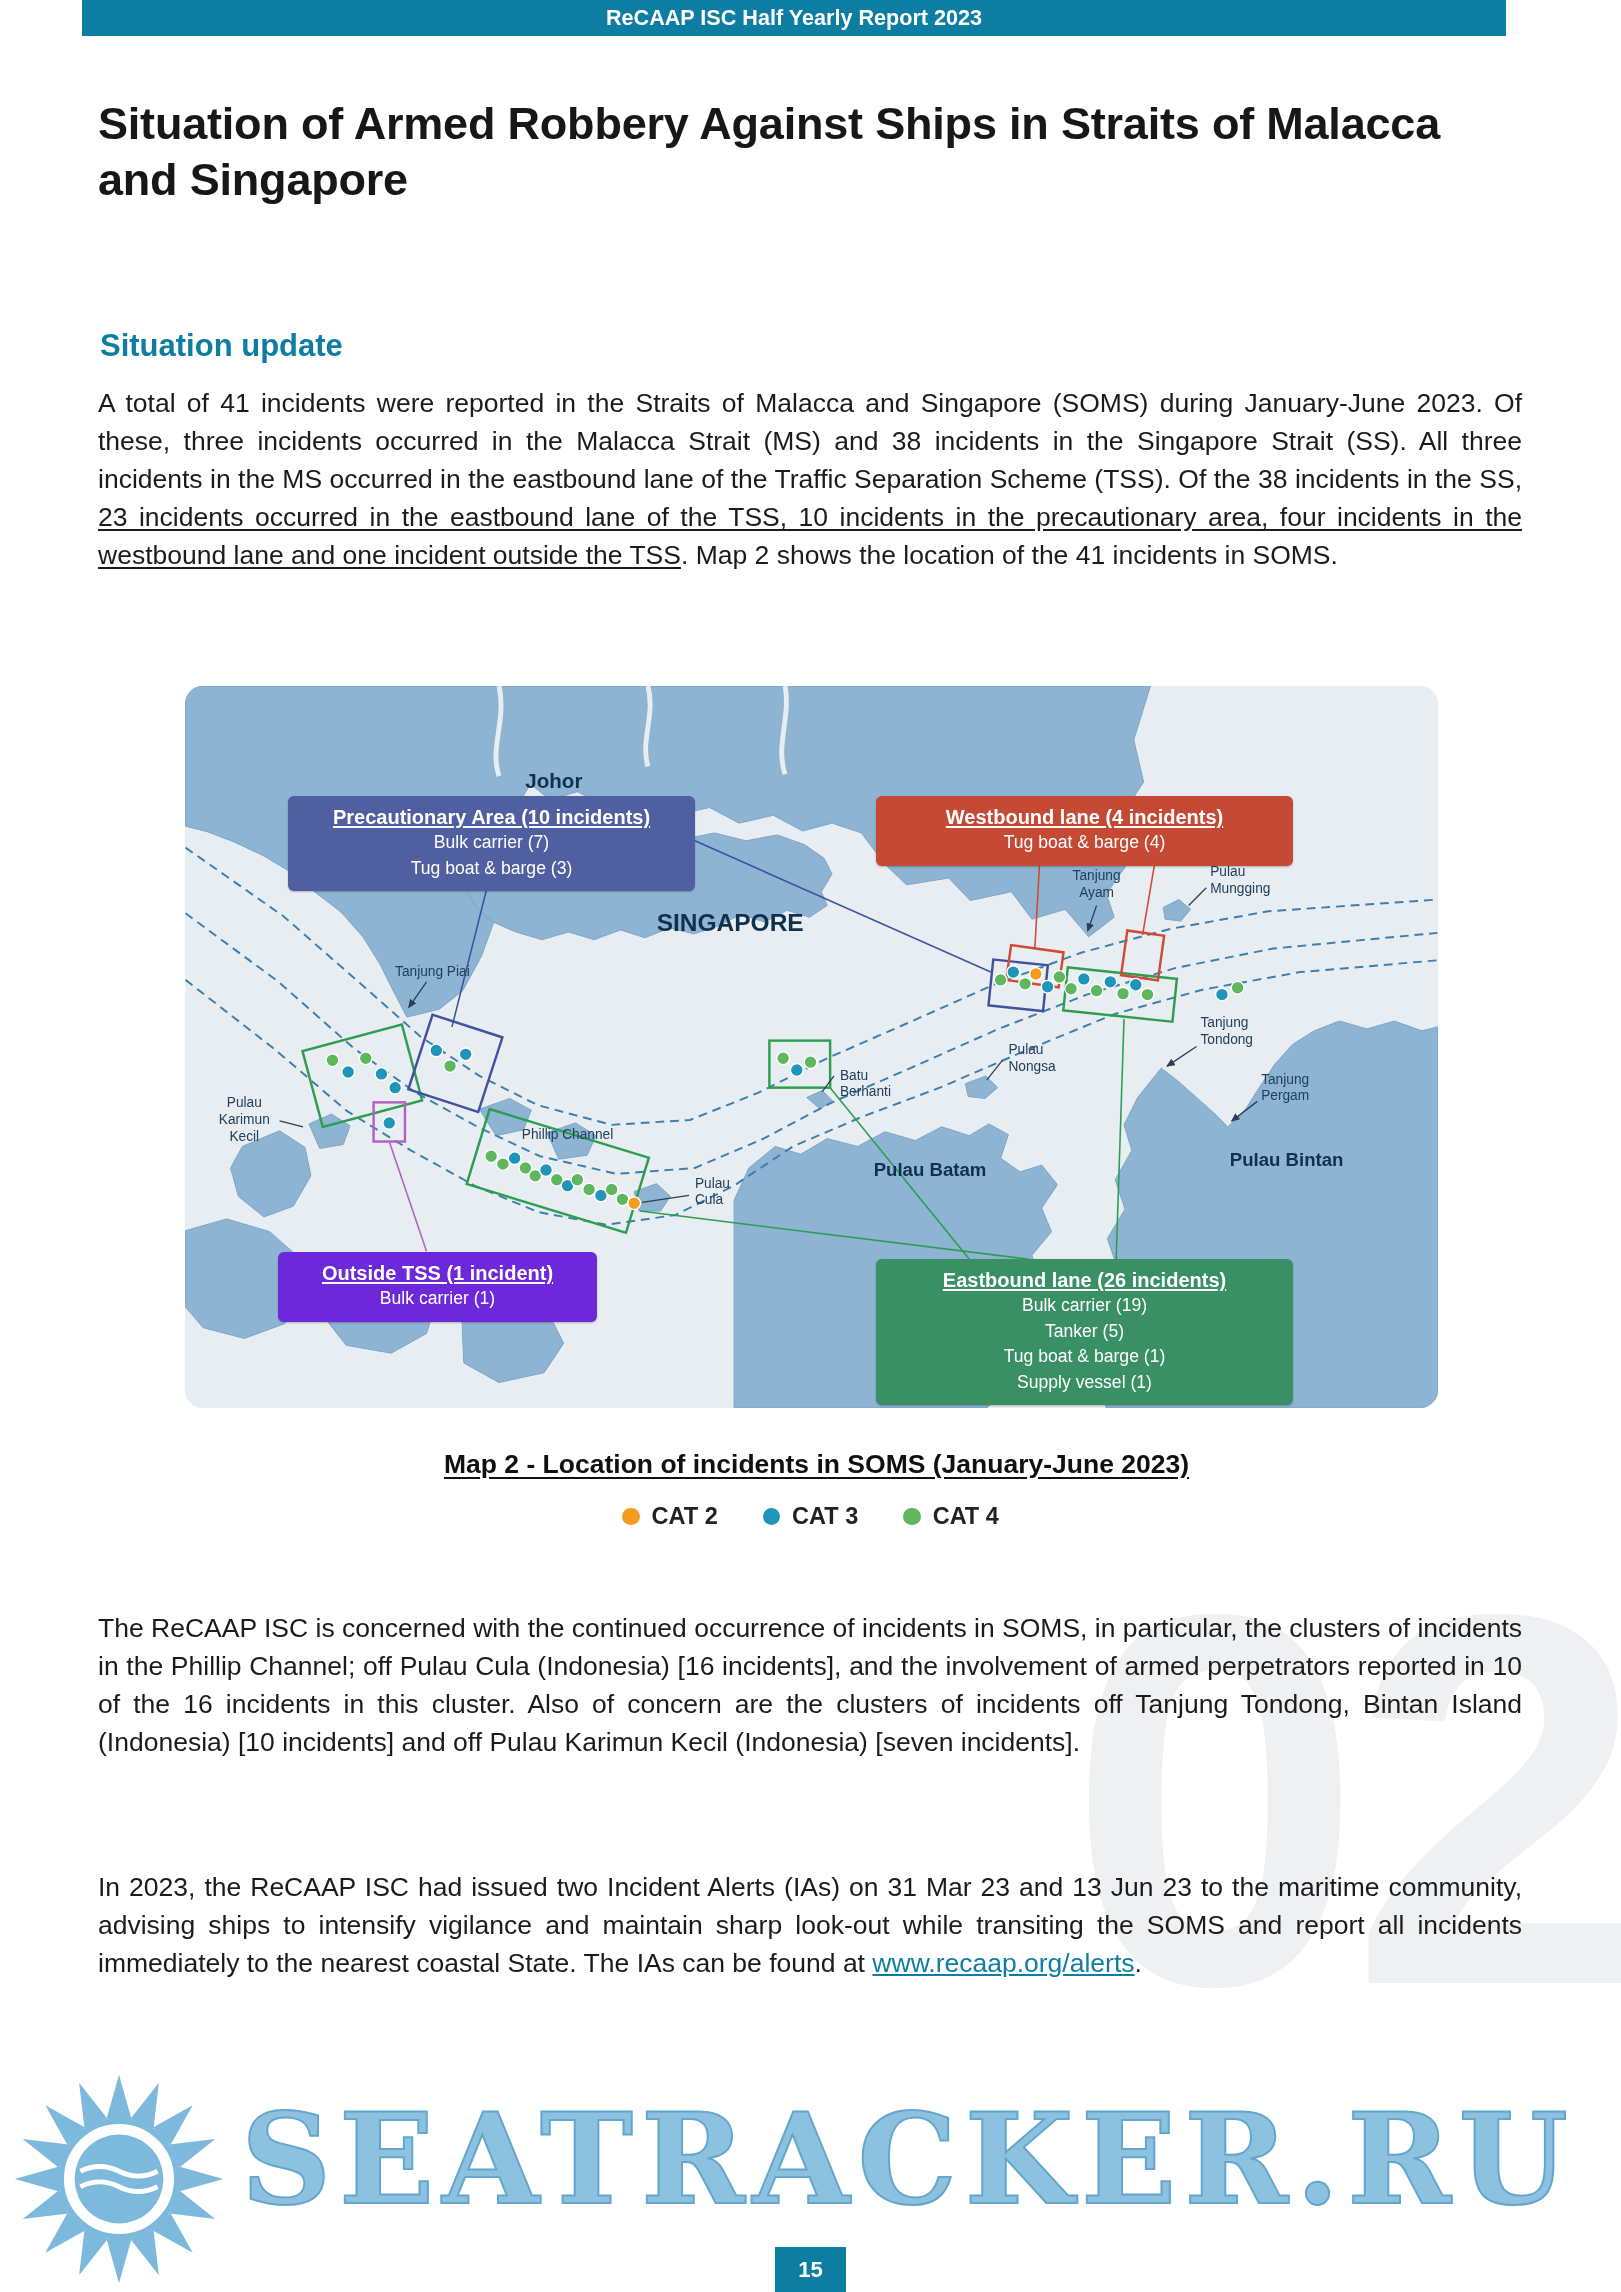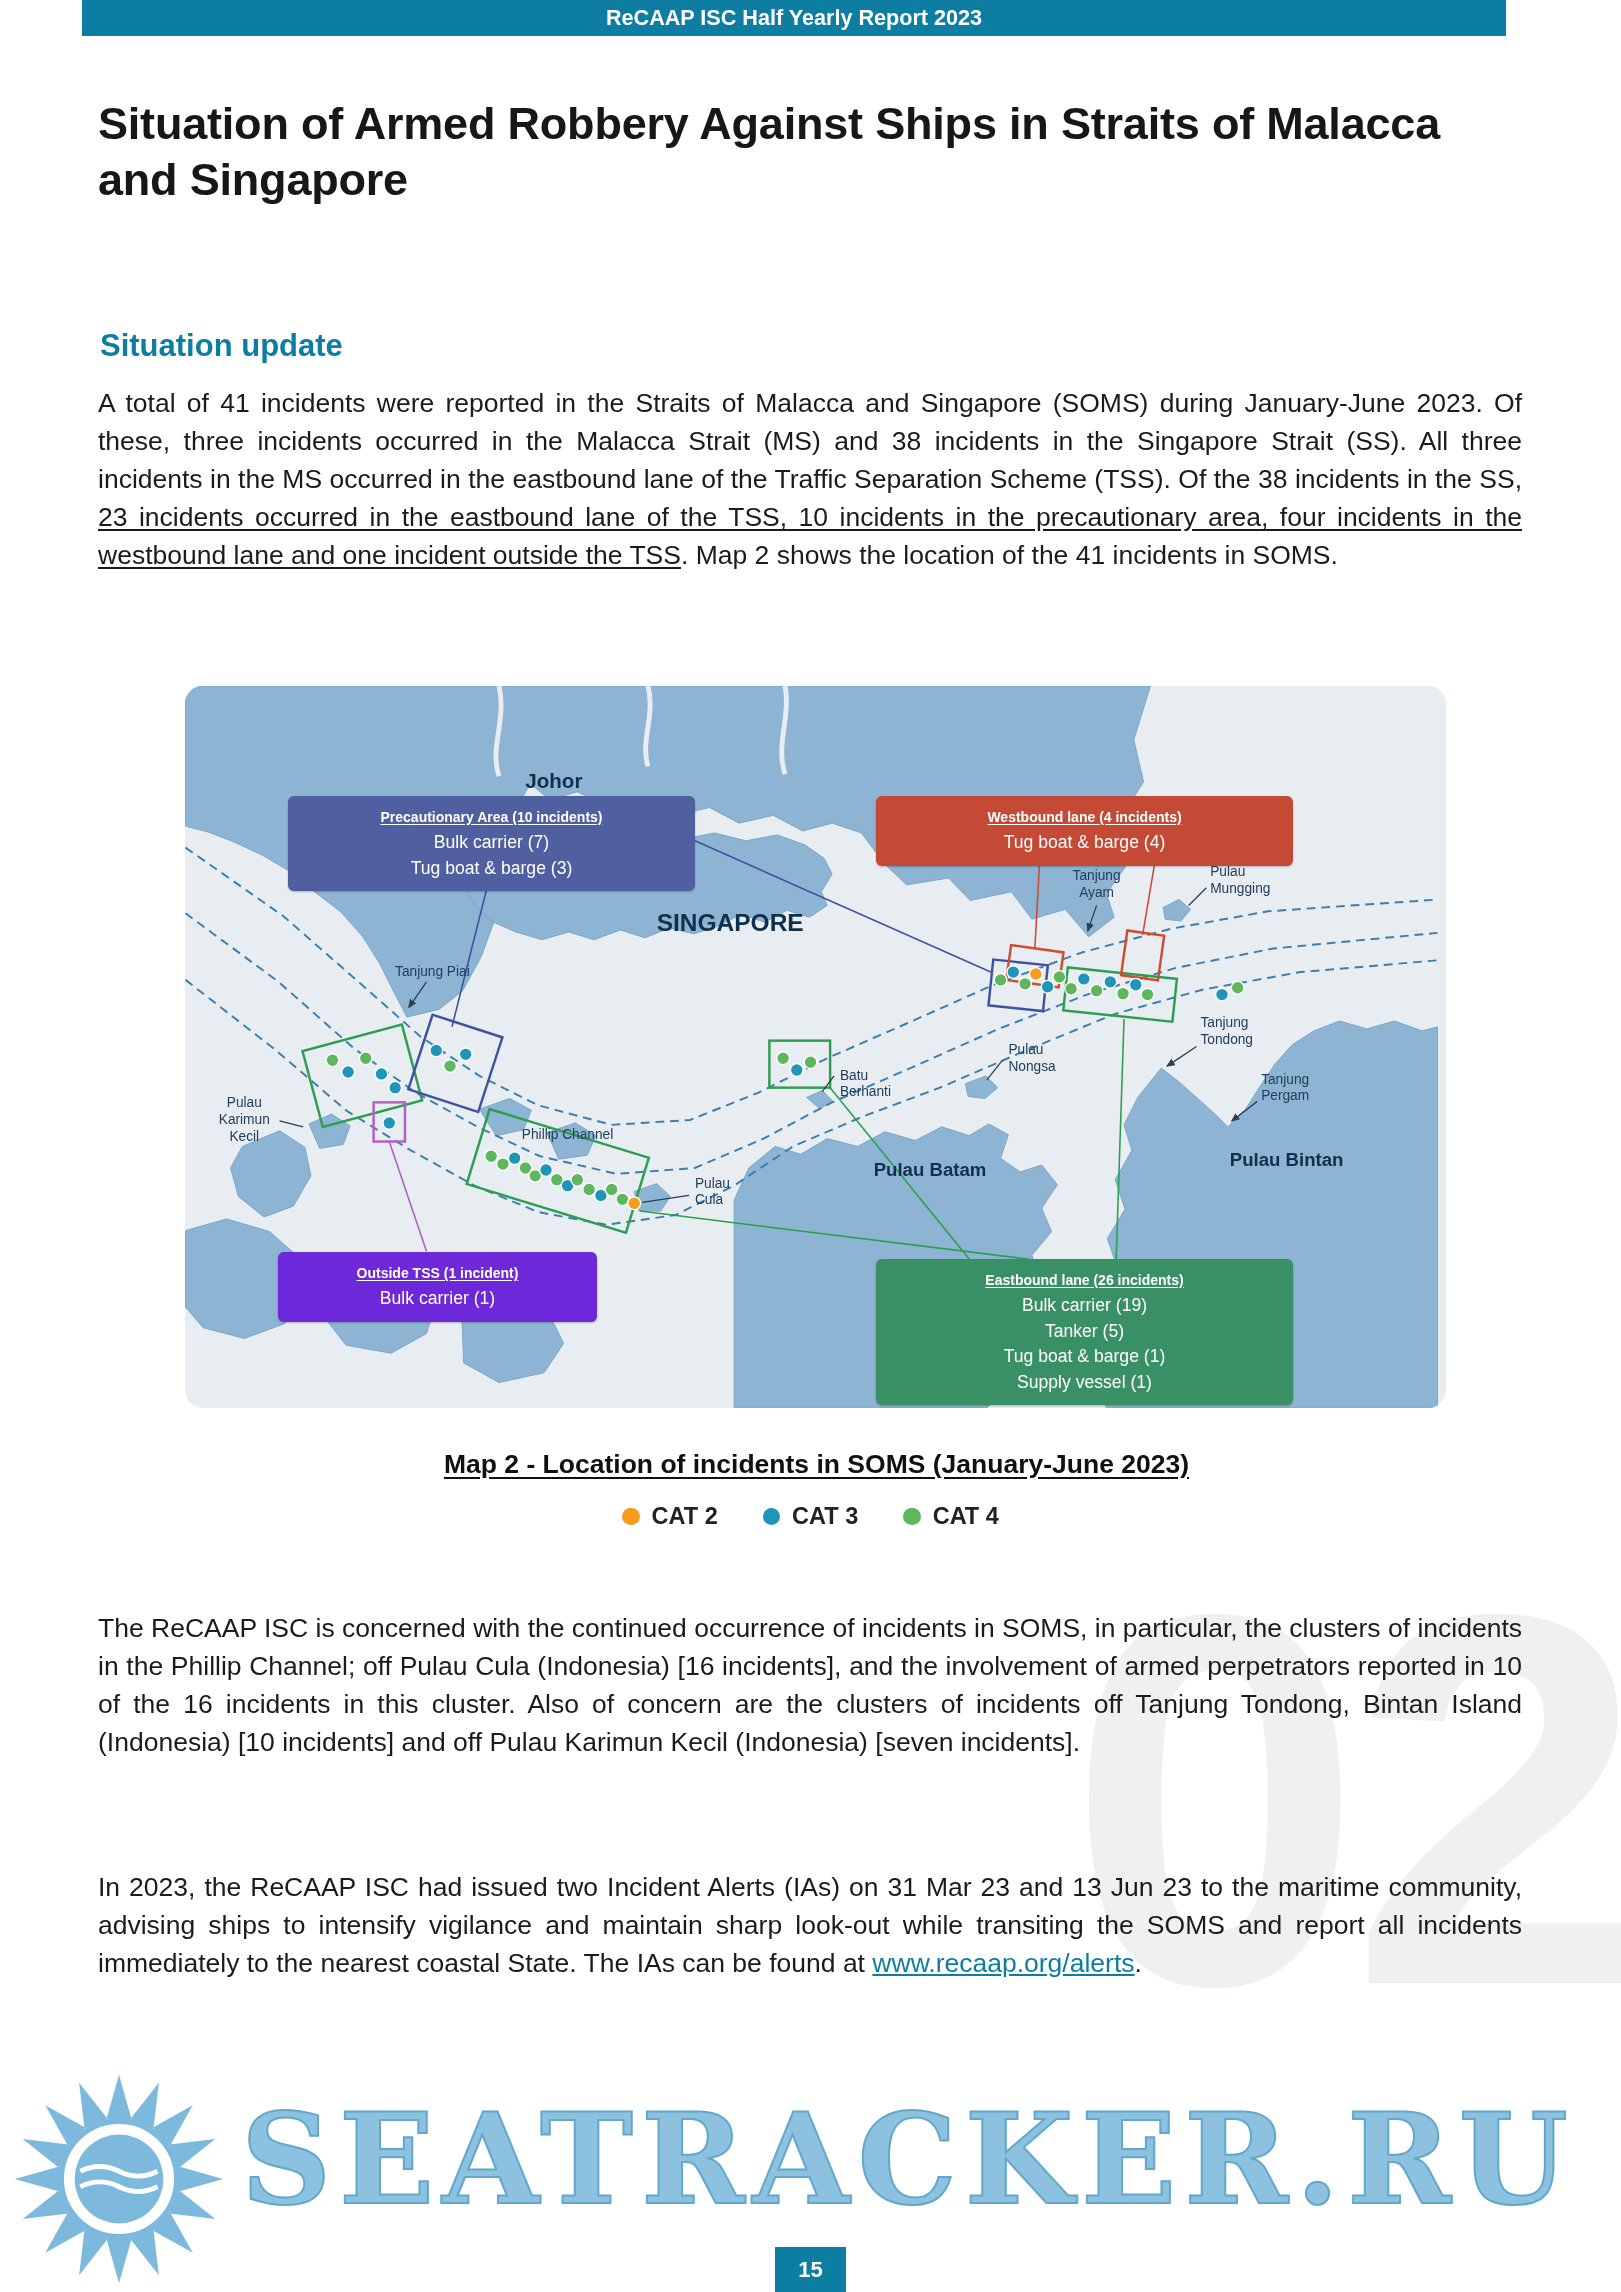--- a/index.html
+++ b/index.html
@@ -9,25 +9,25 @@
           align-items:center;justify-content:center;color:#fff;font-weight:bold;font-size:21.6px;z-index:3;}
   h1.title{position:absolute;left:98px;top:96px;width:1425px;margin:0;font-size:45px;line-height:1.24;
            font-weight:700;color:#171717;letter-spacing:-0.2px;z-index:1;}
   h2.section{position:absolute;left:92px;top:320px;margin:8px;font-size:31px;font-weight:700;z-index:1;}
   .body-text{position:absolute;left:98px;width:1424px;margin:0;font-size:26.5px;line-height:38px;
              text-align:justify;z-index:1;color:#1b1b1b;}
   #para1{top:384px;} #para2{top:1609px;} #para3{top:1868px;}
   .u{text-decoration:underline;text-underline-offset:2.9px;}
   .link{text-decoration:underline;cursor:pointer;}
   .figure{position:absolute;left:185px;top:686px;width:1253px;height:722px;z-index:1;}
-  .map-canvas{position:relative;width:1253px;height:722px;border-radius:17.6px;overflow:hidden;background:#e8edf2;padding-left:8px;}
+  .map-canvas{position:relative;width:1253px;height:722px;border-radius:17.6px;overflow:hidden;background:#e8edf2;}
   svg.map{position:absolute;left:0;top:0;}
   .callout{position:absolute;border-radius:5.9px;color:#ffffff;text-align:center;
            padding:8.8px 9.8px 9.8px;box-sizing:border-box;box-shadow:0 1px 2px rgba(0,0,0,.25);}
-  .callout-title{font-weight:bold;font-size:14px;line-height:25.5px;text-decoration:underline;text-underline-offset:2px;}
+  .callout-title{font-weight:bold;font-size:20px;line-height:25.5px;text-decoration:underline;text-underline-offset:2px;}
   .callout-line{font-size:17.6px;line-height:25.5px;}
   #callout-prec{left:103px;top:110px;width:407px;}
   #callout-west{left:691px;top:110px;width:417px;}
   #callout-out{left:93px;top:566px;width:319px;}
   #callout-east{left:691px;top:573px;width:417px;}
   .map-caption{position:absolute;left:0;right:0;top:1449px;text-align:center;font-size:26.5px;font-weight:700;
                color:#101010;text-decoration:underline;text-underline-offset:3.9px;z-index:1;padding-left:12px;}
   .legend{position:absolute;left:0;right:0;top:1503px;display:flex;justify-content:center;gap:45px;
           align-items:center;z-index:1;}
   .legend-item{display:flex;align-items:center;gap:11.8px;font-size:23.5px;font-weight:700;color:#222;}

